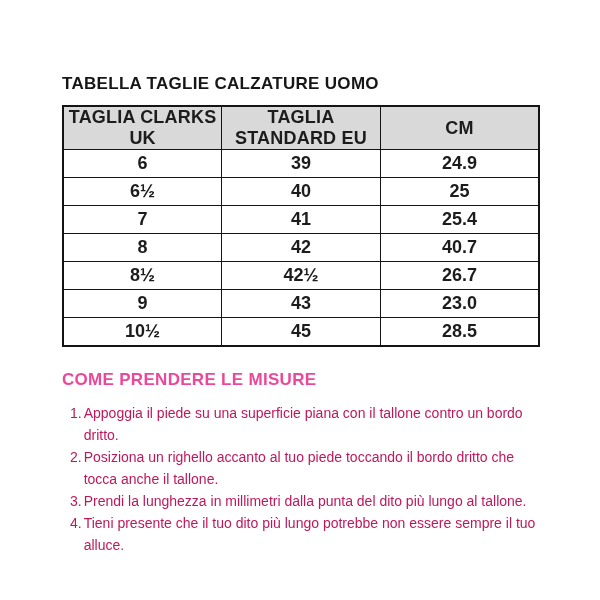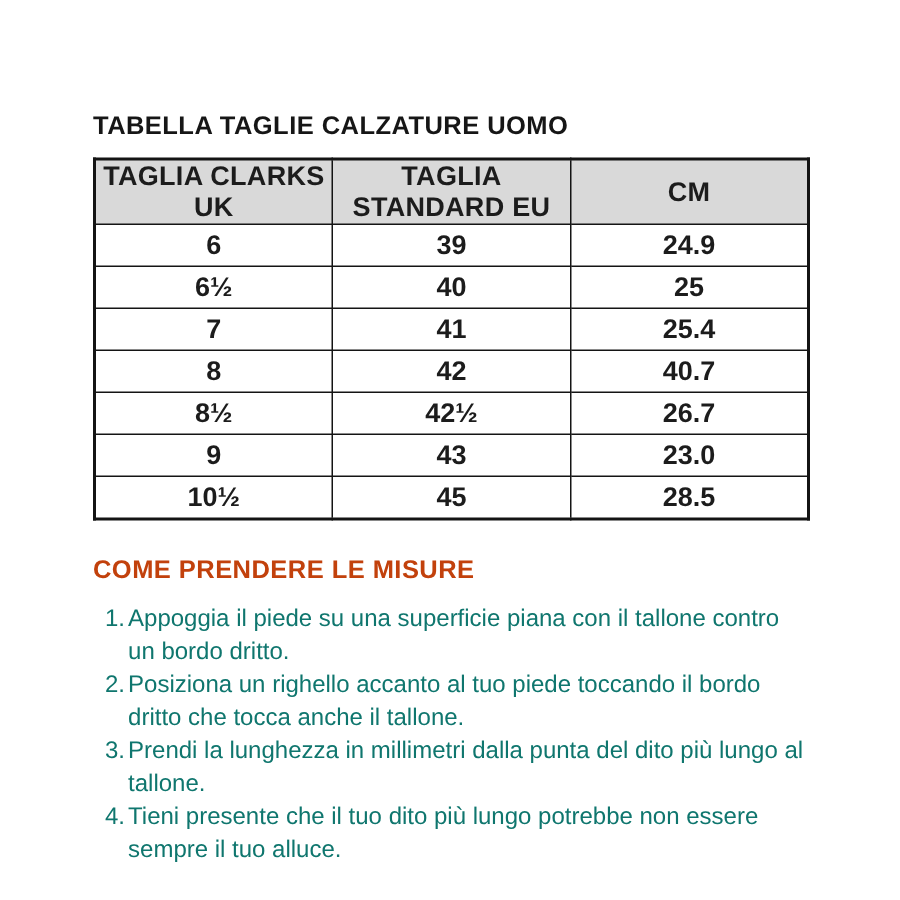--- a/index.html
+++ b/index.html
@@ -49,37 +49,37 @@
     letter-spacing: 0.2px;
   }
   table.size-table td {
     height: 27px;
     background: #ffffff;
   }
   .section-heading {
     font-size: 17px;
     font-weight: bold;
     letter-spacing: 0.3px;
-    color: #c2410c;
+    color: #ec4899;
     margin: 23px 0 0 0;
     line-height: 20px;
   }
   ol.steps {
     list-style: none;
     counter-reset: step;
     margin: 12px 0 0 8px;
     padding: 0;
     width: 470px;
   }
   ol.steps li {
     display: flex;
     counter-increment: step;
-    font-size: 16px;
+    font-size: 14px;
     line-height: 22px;
-    color: #0f766e;
+    color: #be185d;
   }
   ol.steps li::before {
     content: counter(step) ".";
     flex: 0 0 auto;
     margin-right: 2px;
   }
   ol.steps li .step-text {
     flex: 1 1 auto;
   }
 </style>

